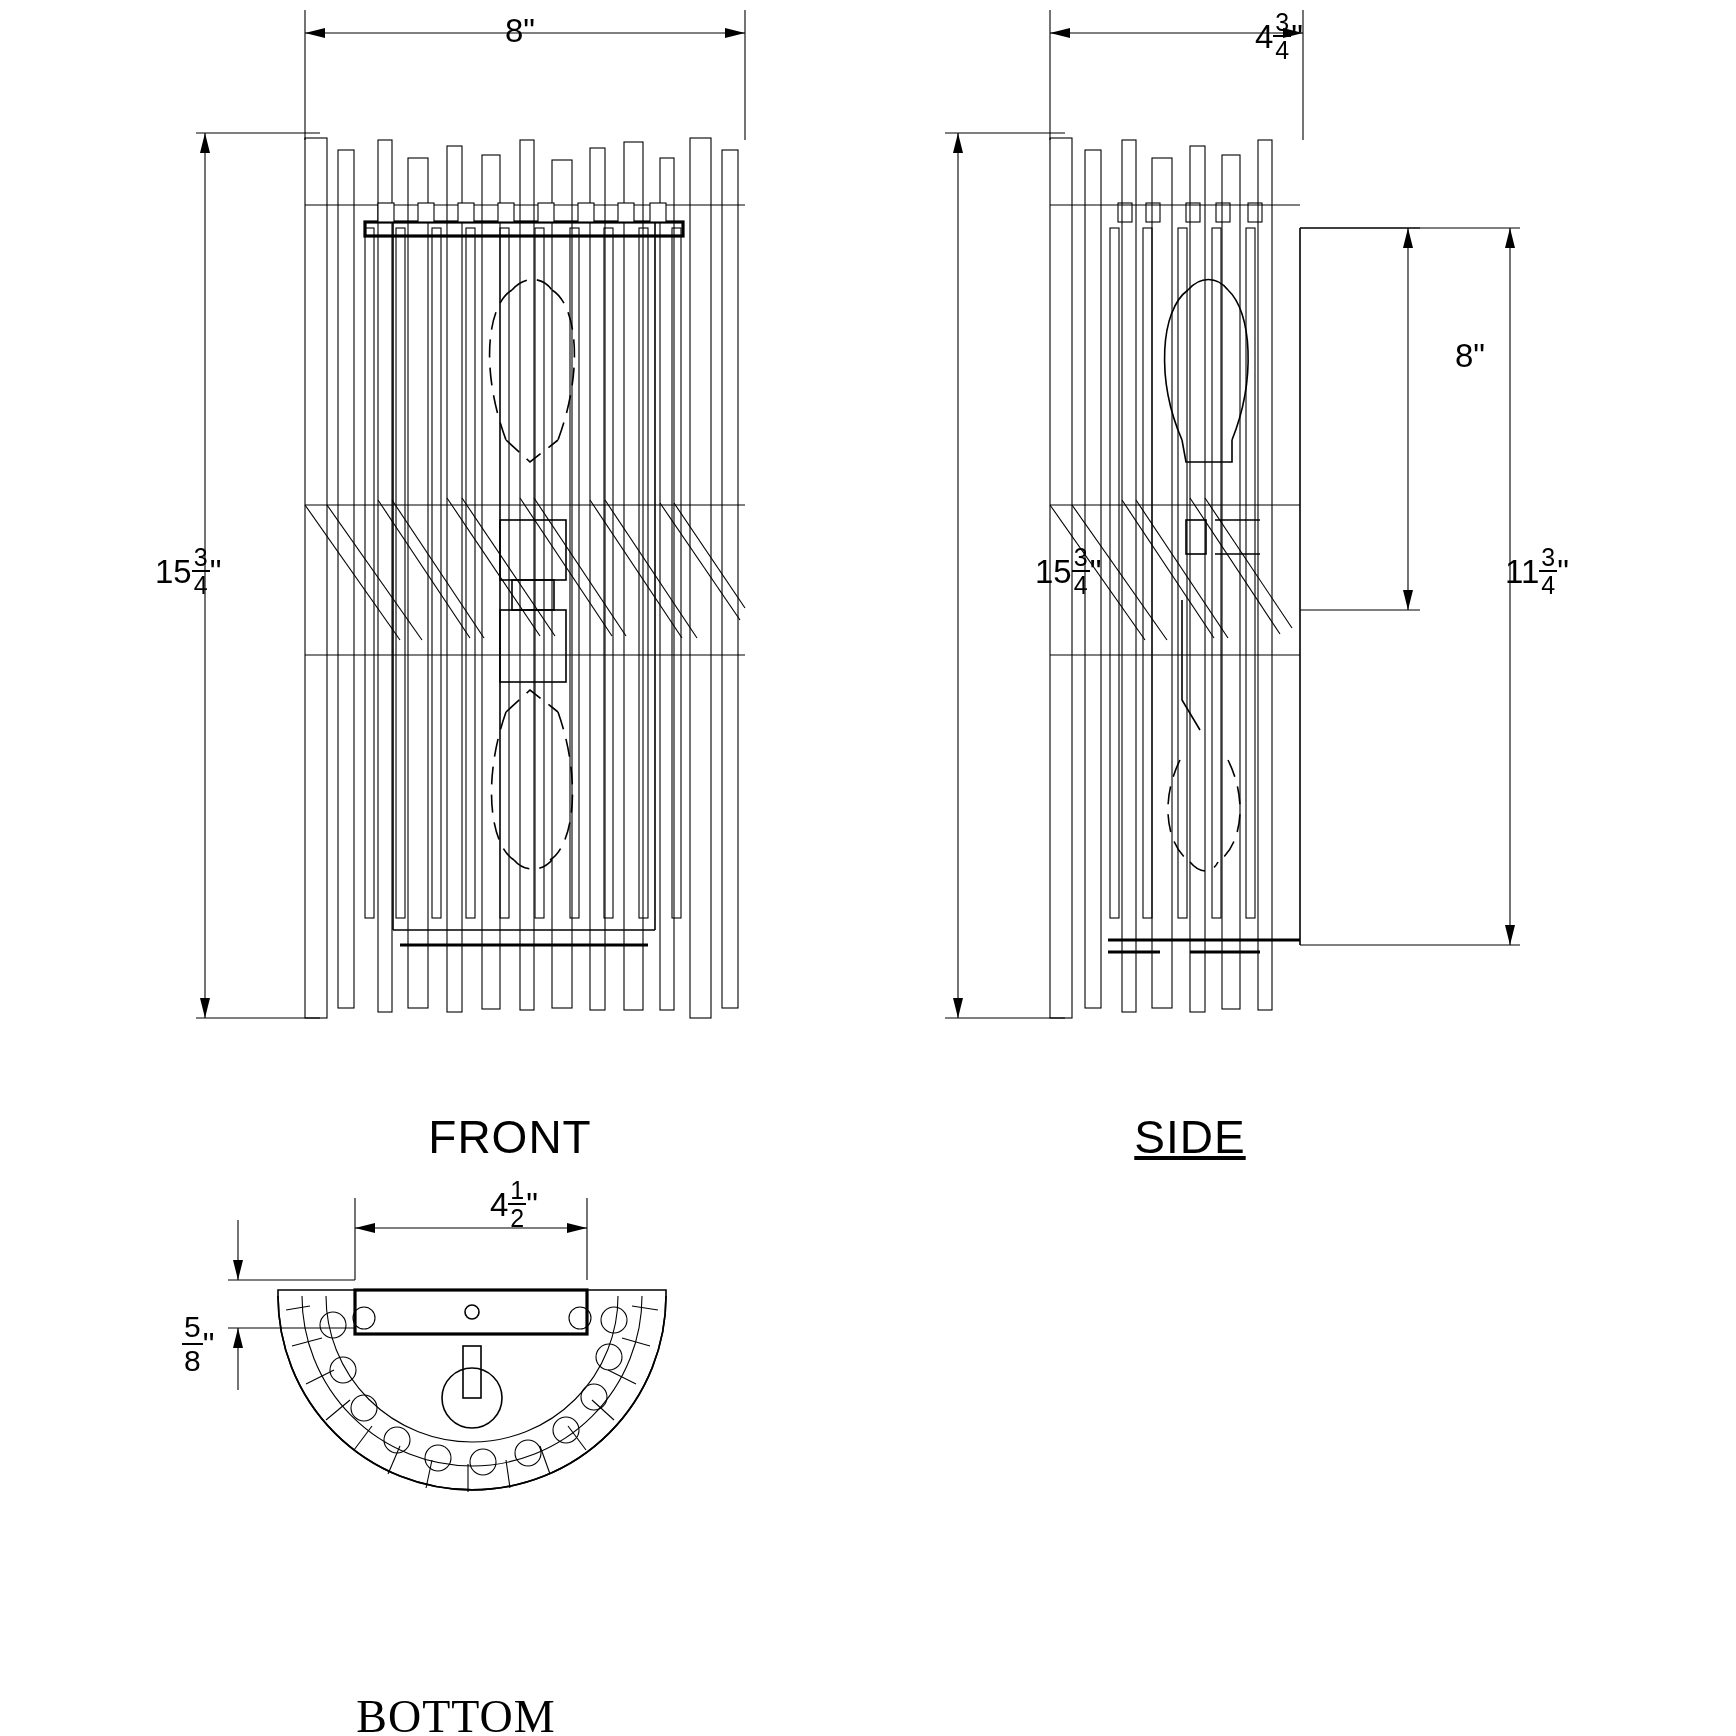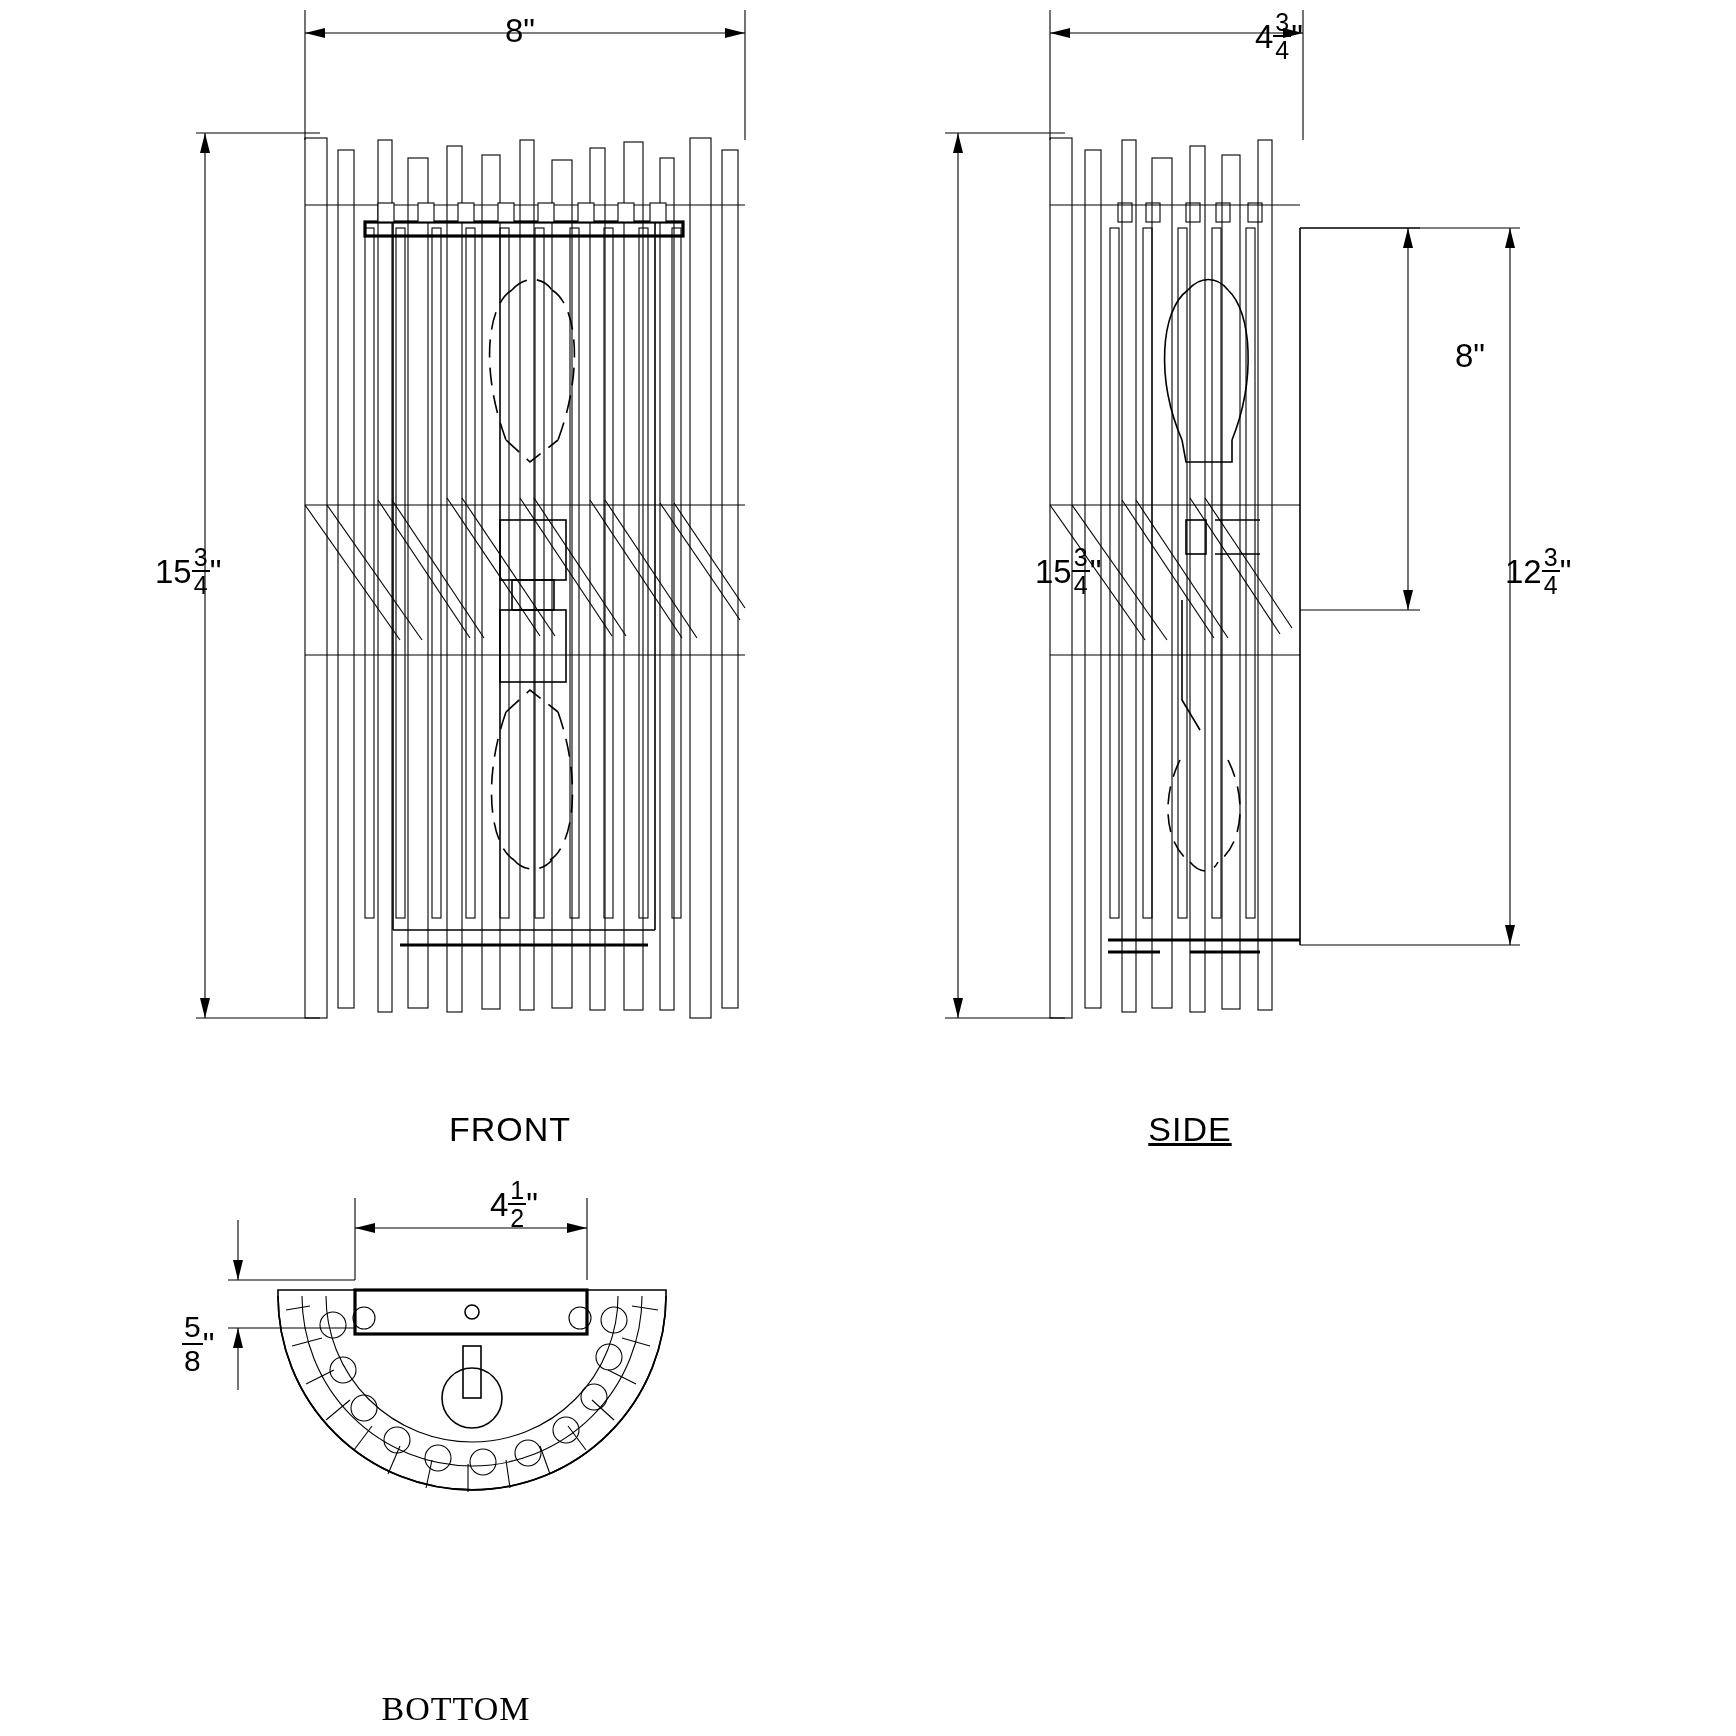--- a/index.html
+++ b/index.html
@@ -1,18 +1,18 @@
 <!DOCTYPE html>
 <html><head>
 <meta charset="utf-8">
 <style>
   html,body{margin:0;padding:0;background:#ffffff;}
   body{width:1736px;height:1736px;position:relative;font-family:"Liberation Sans",sans-serif;color:#000;overflow:hidden;}
   .view{position:absolute;}
-  .label{position:absolute;font-size:34px;letter-spacing:1px;color:#000;text-align:center;}
+  .label{position:absolute;font-size:46px;letter-spacing:1px;color:#000;text-align:center;}
   .dimtext{position:absolute;font-size:33px;color:#000;white-space:nowrap;}
   .frac{display:inline-block;vertical-align:middle;text-align:center;font-size:25px;line-height:1.05;position:relative;top:-1px;}
   .frac .num{display:block;padding:0 2px;}
   .frac .den{display:block;border-top:2px solid #000;padding:0 2px;}
   .whole{font-size:33px;vertical-align:middle;}
   .inch{font-size:33px;vertical-align:middle;}
   svg{position:absolute;left:0;top:0;overflow:visible;}
   .ln{stroke:#000;stroke-width:1.6;fill:none;}
   .ln-thin{stroke:#000;stroke-width:1.1;fill:none;}
   .ln-thick{stroke:#000;stroke-width:3.2;fill:none;}
@@ -231,21 +231,21 @@
 <div class="dimtext" style="left:1255px;top:10px;">
   <span class="whole">4</span><span class="frac"><span class="num">3</span><span class="den">4</span></span><span class="inch">"</span>
 </div>
 <div class="dimtext" style="left:1035px;top:545px;">
   <span class="whole">15</span><span class="frac"><span class="num">3</span><span class="den">4</span></span><span class="inch">"</span>
 </div>
 <div class="dimtext" style="left:1455px;top:335px;">
   <span class="whole">8</span><span class="inch">"</span>
 </div>
 <div class="dimtext" style="left:1505px;top:545px;">
-  <span class="whole">12</span><span class="frac"><span class="num">3</span><span class="den">4</span></span><span class="inch">"</span>
+  <span class="whole">11</span><span class="frac"><span class="num">3</span><span class="den">4</span></span><span class="inch">"</span>
 </div>
 
 <div class="view" style="left:150px;top:1250px;width:700px;height:480px;">
   <svg width="700" height="480">
 
     <g>
       <line class="ln-thin" x1="205" y1="-52" x2="205" y2="30"></line>
       <line class="ln-thin" x1="437" y1="-52" x2="437" y2="30"></line>
       <line class="ln-thin" x1="205" y1="-22" x2="437" y2="-22"></line>
       <polygon class="fillblk" points="205,-22 225,-27 225,-17"></polygon>

